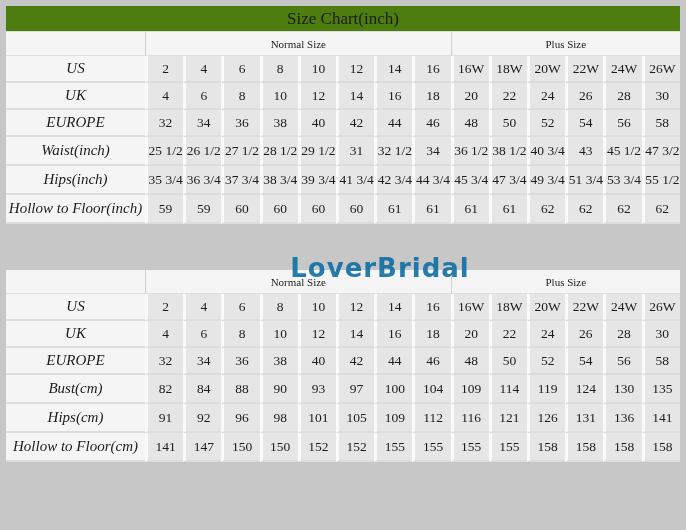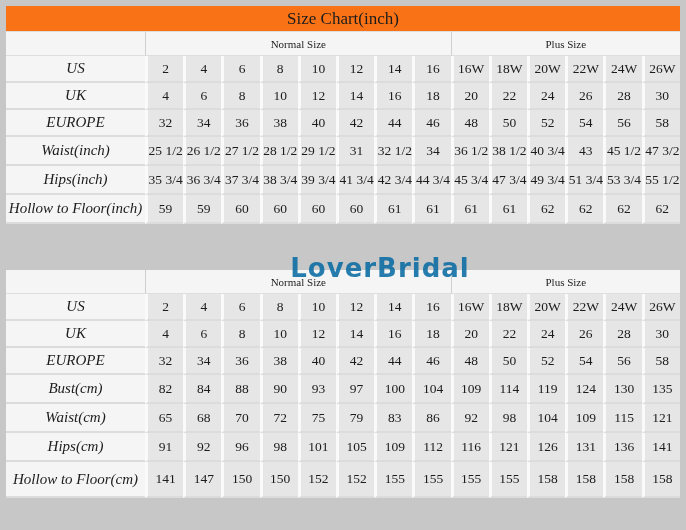--- a/index.html
+++ b/index.html
@@ -18,21 +18,21 @@
     border-collapse: separate;
     border-spacing: 0;
     table-layout: fixed;
   }
   #table-inch { top: 6px; }
   #table-cm   { top: 270px; }
 
   .chart-table td { padding: 0; overflow: hidden; white-space: nowrap; }
 
   .title-cell {
-    background: #f97316;
+    background: #4d7c0f;
     text-align: center;
     font-size: 17px;
     height: 25px;
     border-bottom: 1px solid #dedede;
   }
   .group-spacer {
     background: #f5f5f5;
     border-bottom: 1px solid #dedede;
   }
   .group-cell {
@@ -301,37 +301,20 @@
         <td class="size-cell">100</td>
         <td class="size-cell">104</td>
         <td class="size-cell">109</td>
         <td class="size-cell">114</td>
         <td class="size-cell">119</td>
         <td class="size-cell">124</td>
         <td class="size-cell">130</td>
         <td class="size-cell">135</td>
       </tr>
       <tr>
-        <td class="row-label">Waist(cm)</td>
-        <td class="size-cell">65</td>
-        <td class="size-cell">68</td>
-        <td class="size-cell">70</td>
-        <td class="size-cell">72</td>
-        <td class="size-cell">75</td>
-        <td class="size-cell">79</td>
-        <td class="size-cell">83</td>
-        <td class="size-cell">86</td>
-        <td class="size-cell">92</td>
-        <td class="size-cell">98</td>
-        <td class="size-cell">104</td>
-        <td class="size-cell">109</td>
-        <td class="size-cell">115</td>
-        <td class="size-cell">121</td>
-      </tr>
-      <tr>
         <td class="row-label">Hips(cm)</td>
         <td class="size-cell">91</td>
         <td class="size-cell">92</td>
         <td class="size-cell">96</td>
         <td class="size-cell">98</td>
         <td class="size-cell">101</td>
         <td class="size-cell">105</td>
         <td class="size-cell">109</td>
         <td class="size-cell">112</td>
         <td class="size-cell">116</td>

